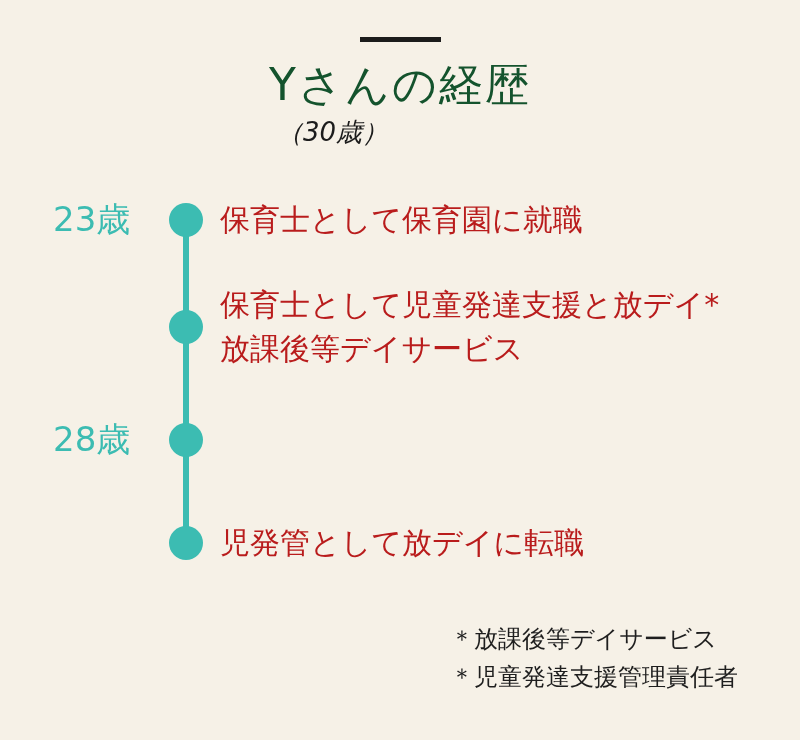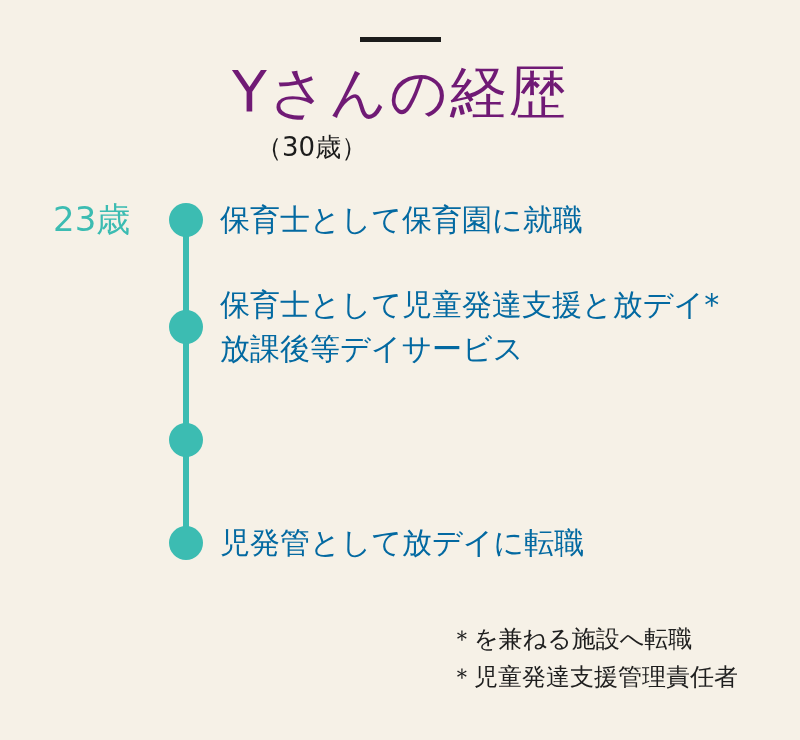--- a/index.html
+++ b/index.html
@@ -33,32 +33,33 @@
     width: 100%;
     display: flex;
     justify-content: center;
   }
   .header-inner {
     display: flex;
     flex-direction: column;
     align-items: flex-start;
   }
   .title {
-    font-size: 57px;
+    font-size: 44px;
     font-weight: 500;
     letter-spacing: 2px;
-    color: #701a75;
+    color: #14532d;
     line-height: 1.15;
   }
   .subtitle {
     font-size: 26px;
     font-weight: 400;
     color: #1c1c1c;
-    margin-left: 24px;
+    margin-left: 8px;
     margin-top: 4px;
+    font-style: italic;
   }
   
   .timeline {
     position: absolute;
     left: 8px;
     top: 0;
     width: 800px;
     height: 740px;
     padding-left: 30px;
   }
@@ -88,21 +89,21 @@
     color: #3cbcb2;
     transform: translateY(-50%);
     white-space: nowrap;
   }
   .entry-text {
     position: absolute;
     left: 212px;
     width: 575px;
     font-size: 30px;
     line-height: 44px;
-    color: #0369a1;
+    color: #b91c1c;
     transform: translateY(-50%);
     white-space: pre-line;
   }
   .c1 { top: 220px; }
   .c2 { top: 327px; }
   .c3 { top: 440px; }
   .c4 { top: 543px; }
   
   .footnotes {
     position: absolute;
@@ -131,24 +132,25 @@
     <div class="timeline-line"></div>
 
     <div class="entry-age c1">23歳</div>
     <div class="entry-dot c1"></div>
     <div class="entry-text c1">保育士として保育園に就職</div>
 
     <div class="entry-dot c2"></div>
     <div class="entry-text c2">保育士として児童発達支援と放デイ*
 放課後等デイサービス</div>
 
+    <div class="entry-age c3">28歳</div>
     <div class="entry-dot c3"></div>
 
     <div class="entry-dot c4"></div>
     <div class="entry-text c4">児発管として放デイに転職</div>
   </div>
 
   <div class="footnotes">
-    <div>＊を兼ねる施設へ転職</div>
+    <div>＊放課後等デイサービス</div>
     <div>＊児童発達支援管理責任者</div>
   </div>
 
 </div>
 
 </body></html>

